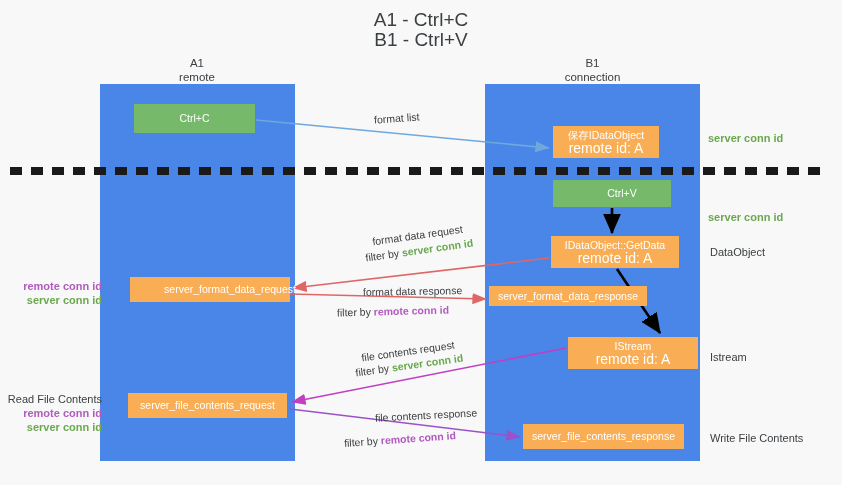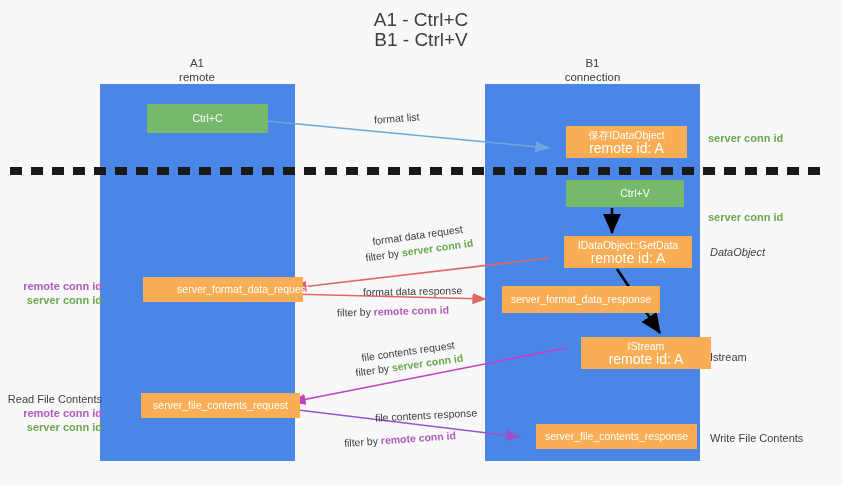--- a/index.html
+++ b/index.html
@@ -30,45 +30,45 @@
     text-align:center;font-size:11.5px;color:#3c4043;
     line-height:14px;z-index:5;
   }
   #head-a1{left:107px;top:56px;width:180px;}
   #head-b1{left:500px;top:56px;width:185px;text-align:center;}
 
   
   .node{
     z-index:4;box-sizing:border-box;
     display:flex;flex-direction:column;align-items:center;justify-content:center;
-    color:#ffffff;font-size:10.5px;line-height:13px;text-align:center;margin-left:13px;
+    color:#ffffff;font-size:10.5px;line-height:13px;text-align:center;
   }
   .node.green{background:#6aa84f;background:#76b96a;}
   .node.orange{background:#f9ad54;}
   .node .l2{font-size:14px;}
 
   #n-ctrlc{left:134px;top:104px;width:121px;height:29px;}
-  #n-save{left:553px;top:126px;width:121px;height:32px;}
+  #n-save{left:553px;top:126px;width:106px;height:32px;}
   #n-ctrlv{left:553px;top:180px;width:118px;height:27px;padding-left:20px;}
   #n-getdata{left:551px;top:236px;width:128px;height:32px;}
   #n-istream{left:568px;top:337px;width:130px;height:32px;}
   #n-fmt-req{left:130px;top:277px;width:160px;height:25px;padding-left:40px;}
-  #n-fmt-resp{left:489px;top:286px;width:158px;height:27px;}
+  #n-fmt-resp{left:489px;top:286px;width:158px;height:20px;}
   #n-file-req{left:128px;top:393px;width:159px;height:25px;}
   #n-file-resp{left:523px;top:424px;width:161px;height:25px;}
 
   
   .sidelabel{z-index:5;font-size:11px;line-height:14px;}
   .green-t{color:#6aa84f;font-weight:bold;}
   .purple-t{color:#a64d9a;color:#b05bbd;font-weight:bold;}
   .dark-t{color:#3c4043;}
 
   #lbl-sci-1{left:708px;top:131px;}
   #lbl-sci-2{left:708px;top:210px;}
-  #lbl-dataobject{left:710px;top:245px;font-style:italic;}
+  #lbl-dataobject{left:710px;top:245px;}
   #lbl-istream{left:710px;top:350px;}
   #lbl-write{left:710px;top:431px;}
 
   #lbl-left-1{left:10px;top:279px;width:92px;text-align:right;}
   #lbl-left-2{left:6px;top:392px;width:96px;text-align:right;}
 
   
   .ann{
     z-index:5;font-size:10.5px;color:#3c4043;
     white-space:nowrap;line-height:13px;

